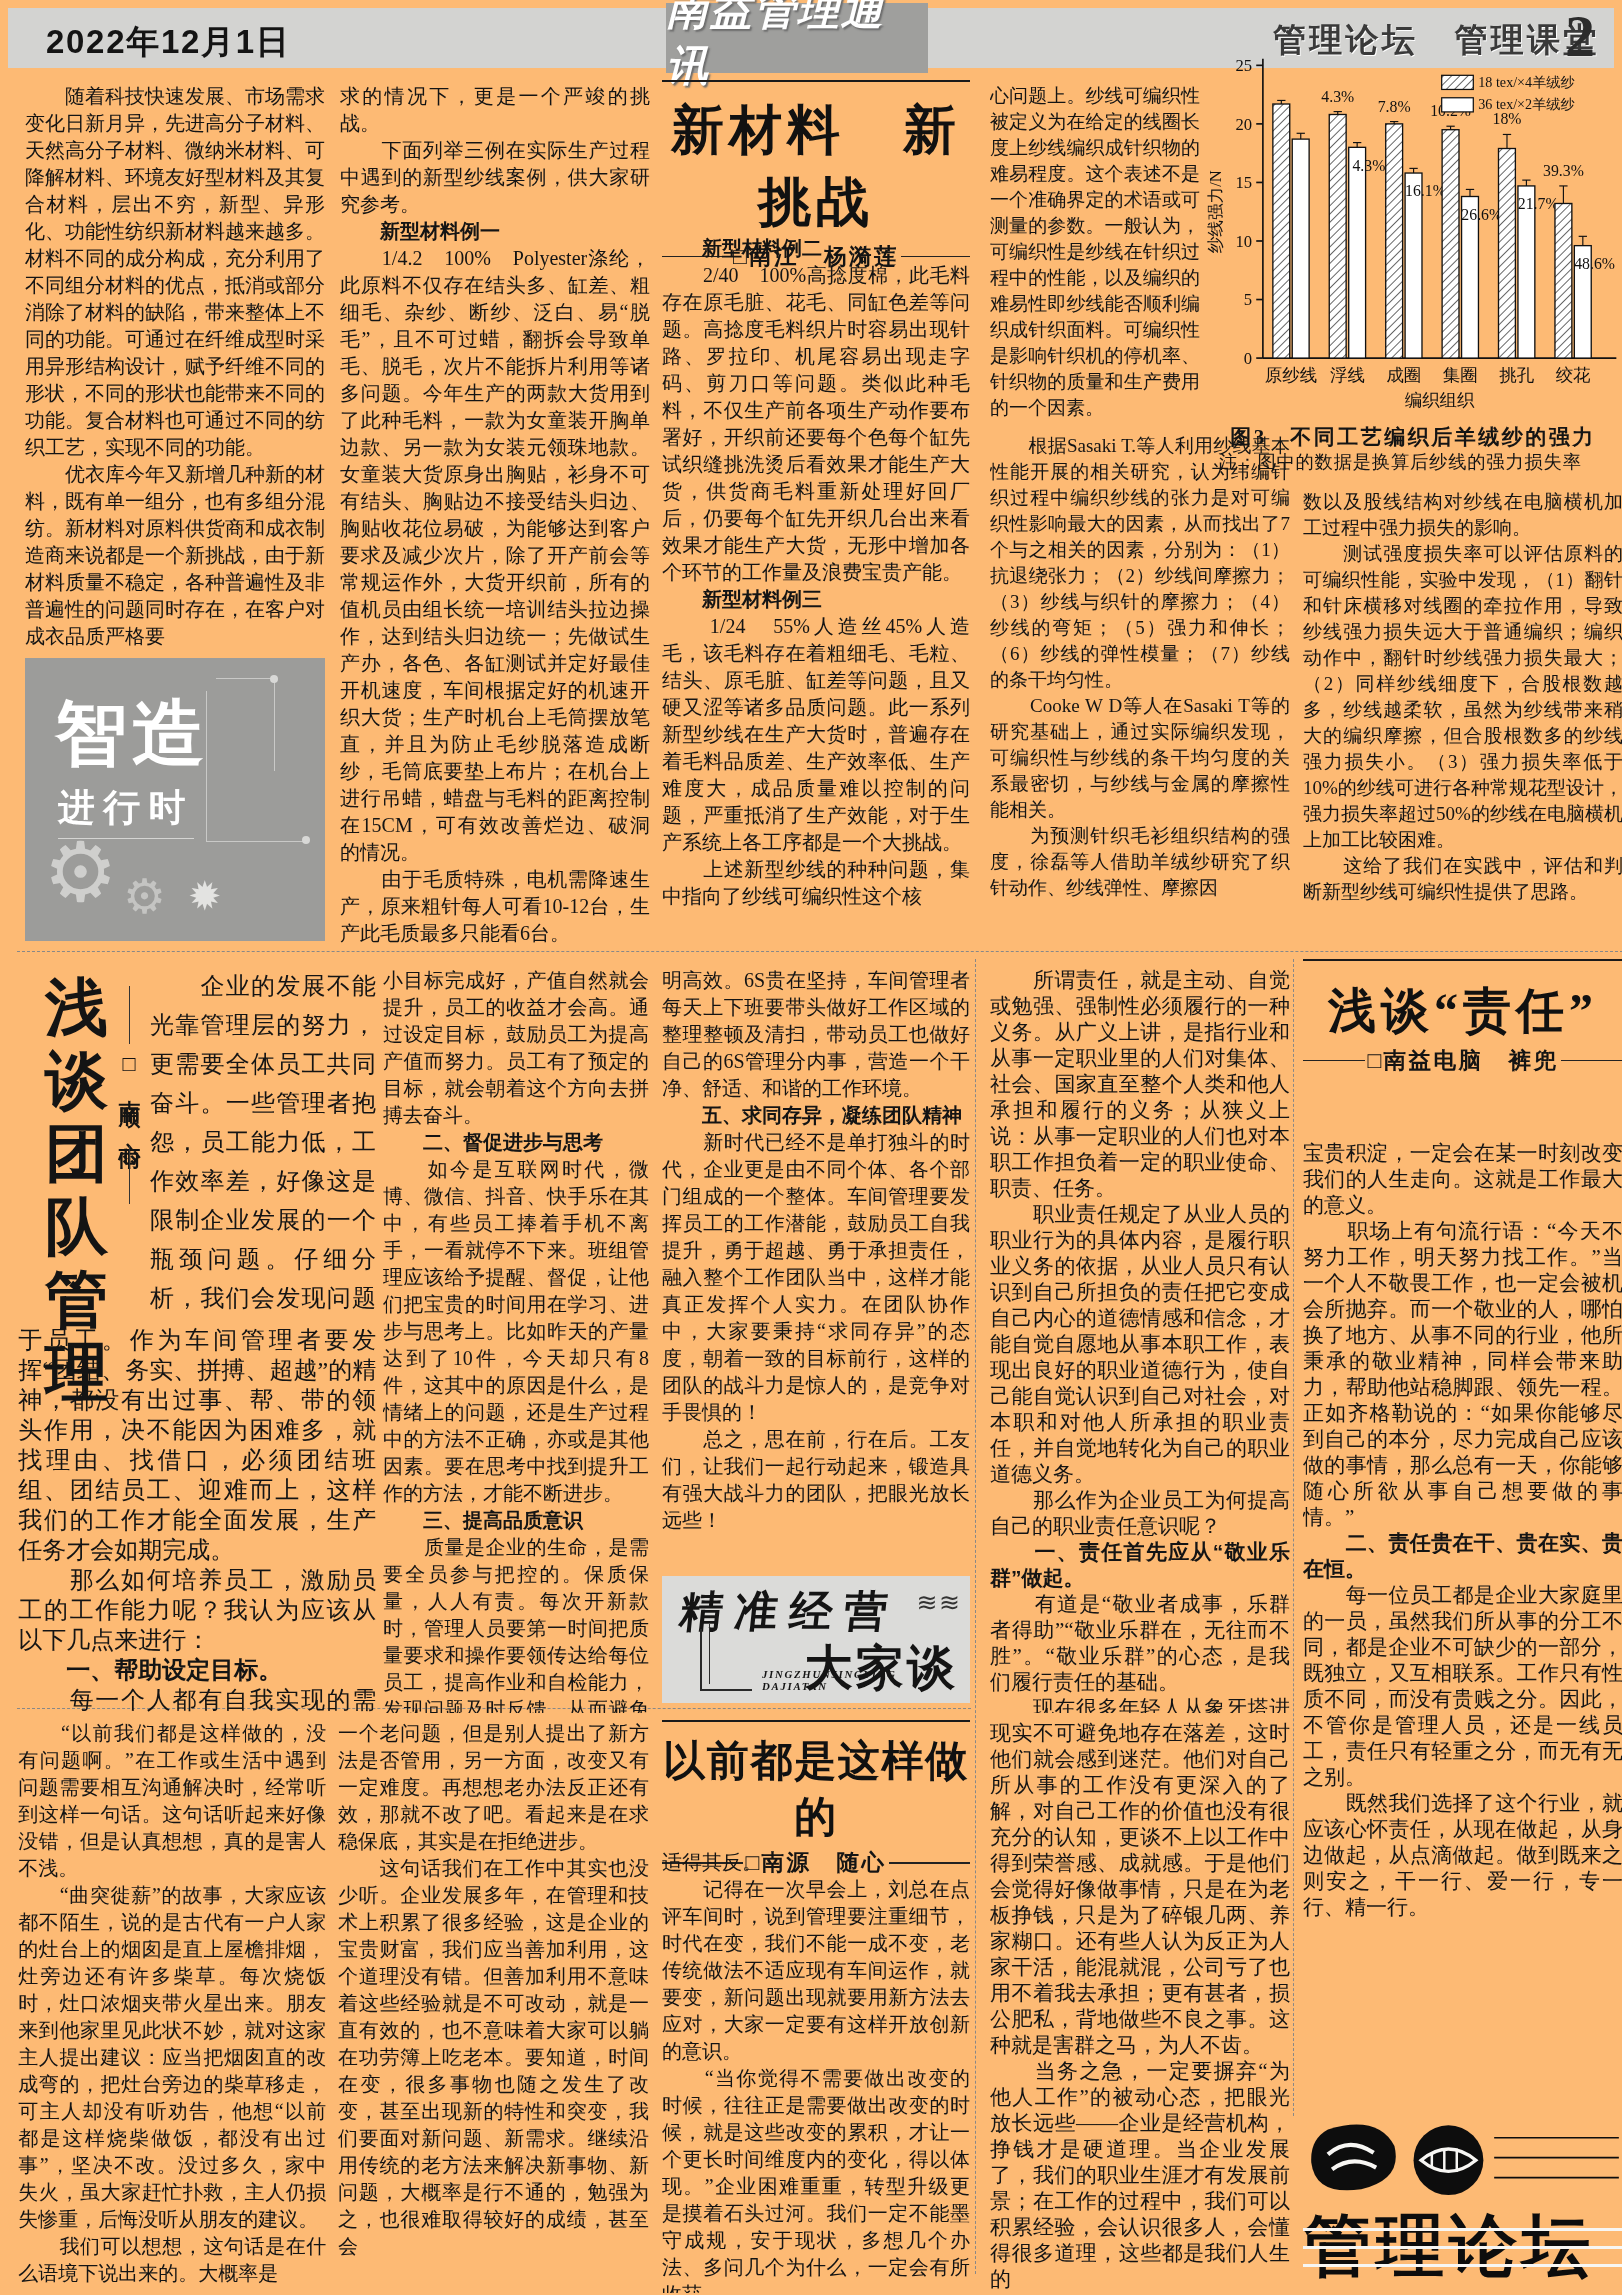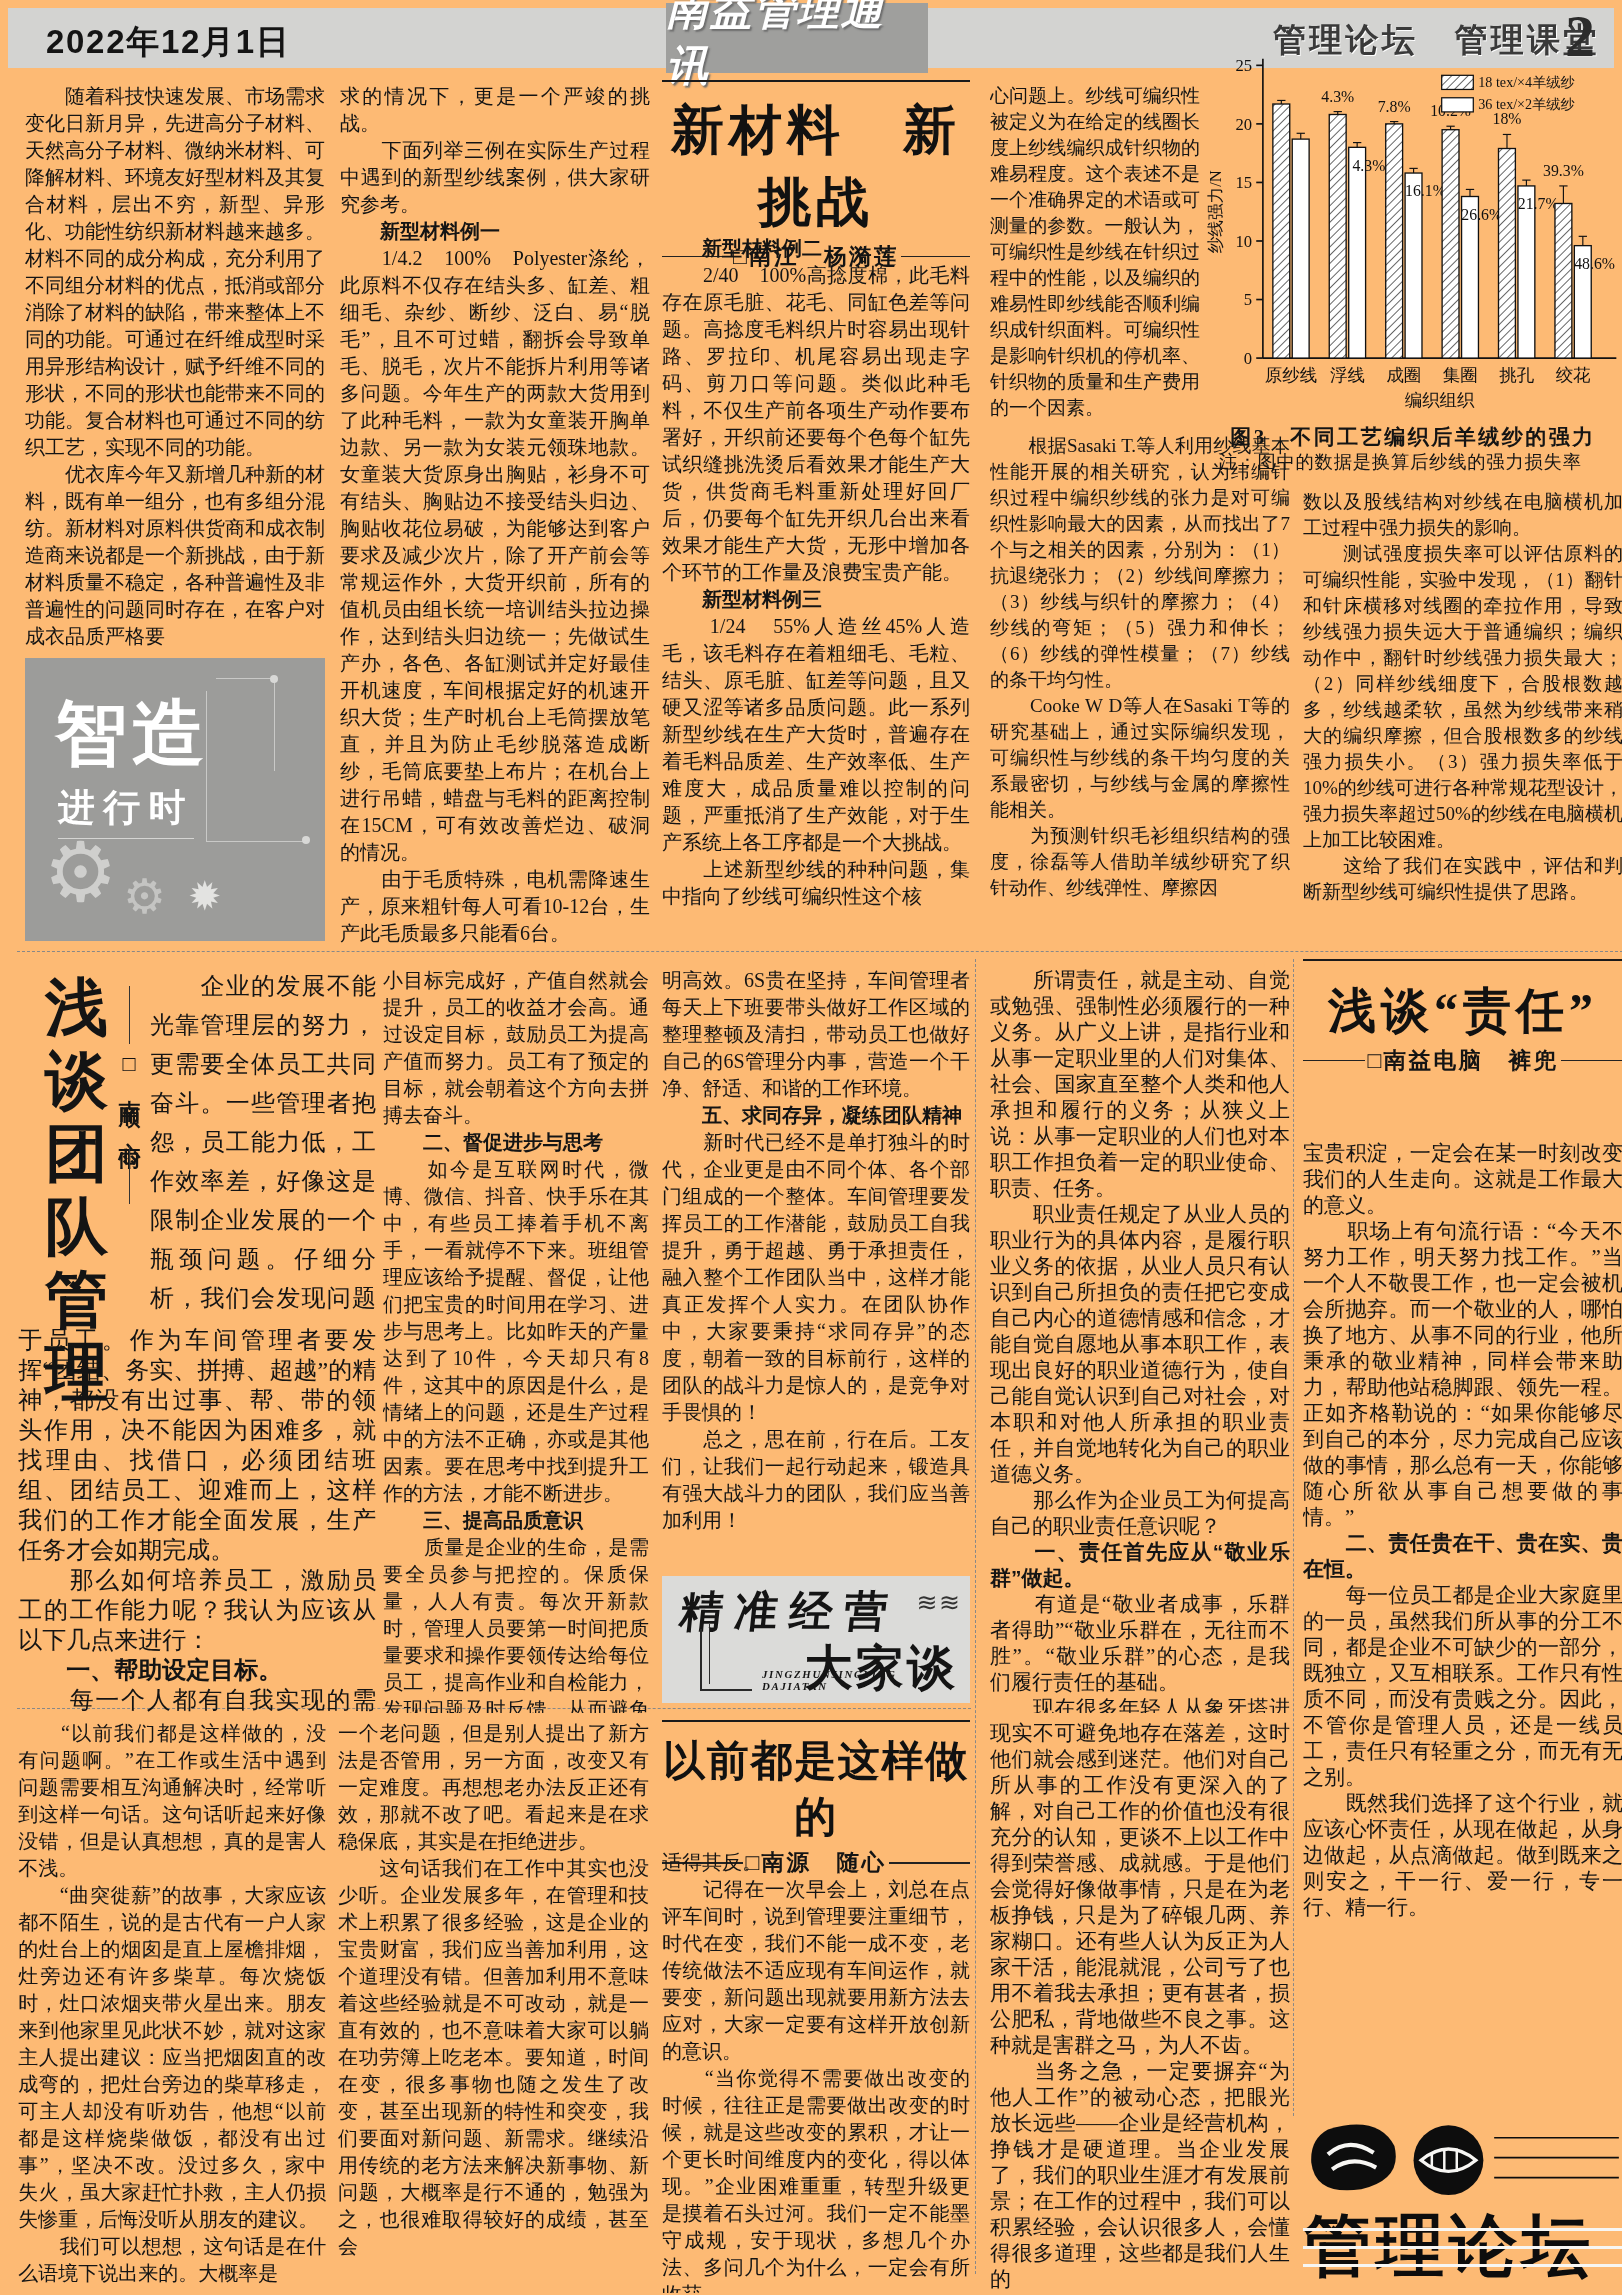--- a/index.html
+++ b/index.html
@@ -243,21 +243,21 @@
     <p class="sub">　　二、督促进步与思考</p>
     <p>　　如今是互联网时代，微博、微信、抖音、快手乐在其中，有些员工捧着手机不离手，一看就停不下来。班组管理应该给予提醒、督促，让他们把宝贵的时间用在学习、进步与思考上。比如昨天的产量达到了10件，今天却只有8件，这其中的原因是什么，是情绪上的问题，还是生产过程中的方法不正确，亦或是其他因素。要在思考中找到提升工作的方法，才能不断进步。</p>
     <p class="sub">　　三、提高品质意识</p>
     <p>　　质量是企业的生命，是需要全员参与把控的。保质保量，人人有责。每次开新款时，管理人员要第一时间把质量要求和操作要领传达给每位员工，提高作业和自检能力，发现问题及时反馈，从而避免质量问题的发生。</p>
 
   </div>
   <div class="col t24" style="left:662px;top:967px;width:308px;height:603px;">
     <p>明高效。6S贵在坚持，车间管理者每天上下班要带头做好工作区域的整理整顿及清扫，带动员工也做好自己的6S管理分内事，营造一个干净、舒适、和谐的工作环境。</p>
     <p class="sub">　　五、求同存异，凝练团队精神</p>
     <p>　　新时代已经不是单打独斗的时代，企业更是由不同个体、各个部门组成的一个整体。车间管理要发挥员工的工作潜能，鼓励员工自我提升，勇于超越、勇于承担责任，融入整个工作团队当中，这样才能真正发挥个人实力。在团队协作中，大家要秉持“求同存异”的态度，朝着一致的目标前行，这样的团队的战斗力是惊人的，是竞争对手畏惧的！</p>
-    <p>　　总之，思在前，行在后。工友们，让我们一起行动起来，锻造具有强大战斗力的团队，我们应当善加利用！</p>
+    <p>　　总之，思在前，行在后。工友们，让我们一起行动起来，锻造具有强大战斗力的团队，把眼光放长远些！</p>
   </div>
 
   <div class="abs jz">
     <div class="main">精准经营</div>
     <div class="waves">≋≋</div>
     <div class="corner"></div>
     <div class="corner2"></div>
     <div class="latin">
       <span>JINGZHUNJINGYING</span><br>
       <span>DAJIATAN</span>

